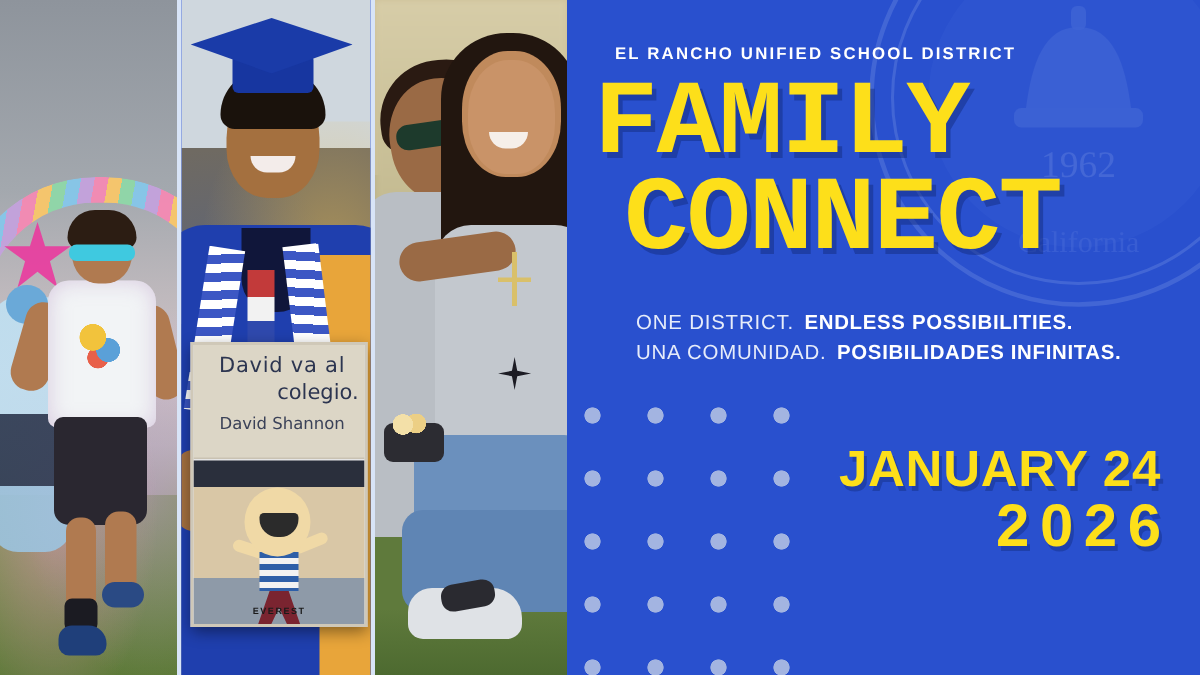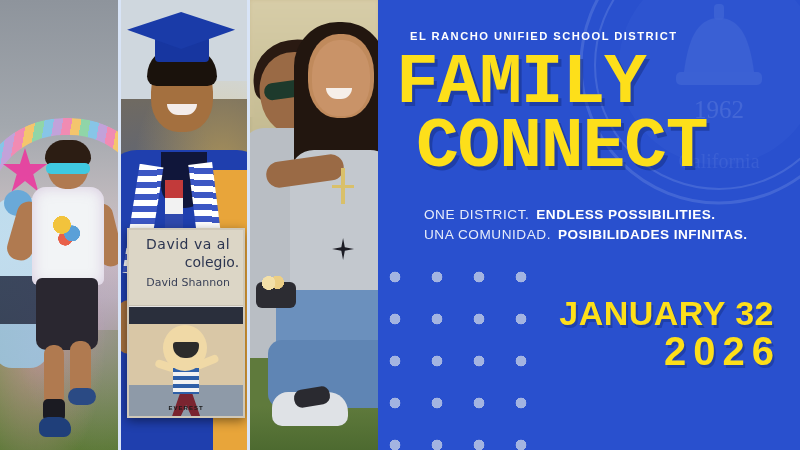--- a/index.html
+++ b/index.html
@@ -287,17 +287,17 @@
         <span class="tag-light">ONE DISTRICT.</span>
         <span class="tag-bold">ENDLESS POSSIBILITIES.</span>
       </div>
       <div class="tag-row">
         <span class="tag-light">UNA COMUNIDAD.</span>
         <span class="tag-bold">POSIBILIDADES INFINITAS.</span>
       </div>
     </div>
 
     <div class="date">
-      <span class="date-day">JANUARY 32</span>
+      <span class="date-day">JANUARY 24</span>
       <span class="date-year">2026</span>
     </div>
   </div>
 </div>
 
 </body></html>

